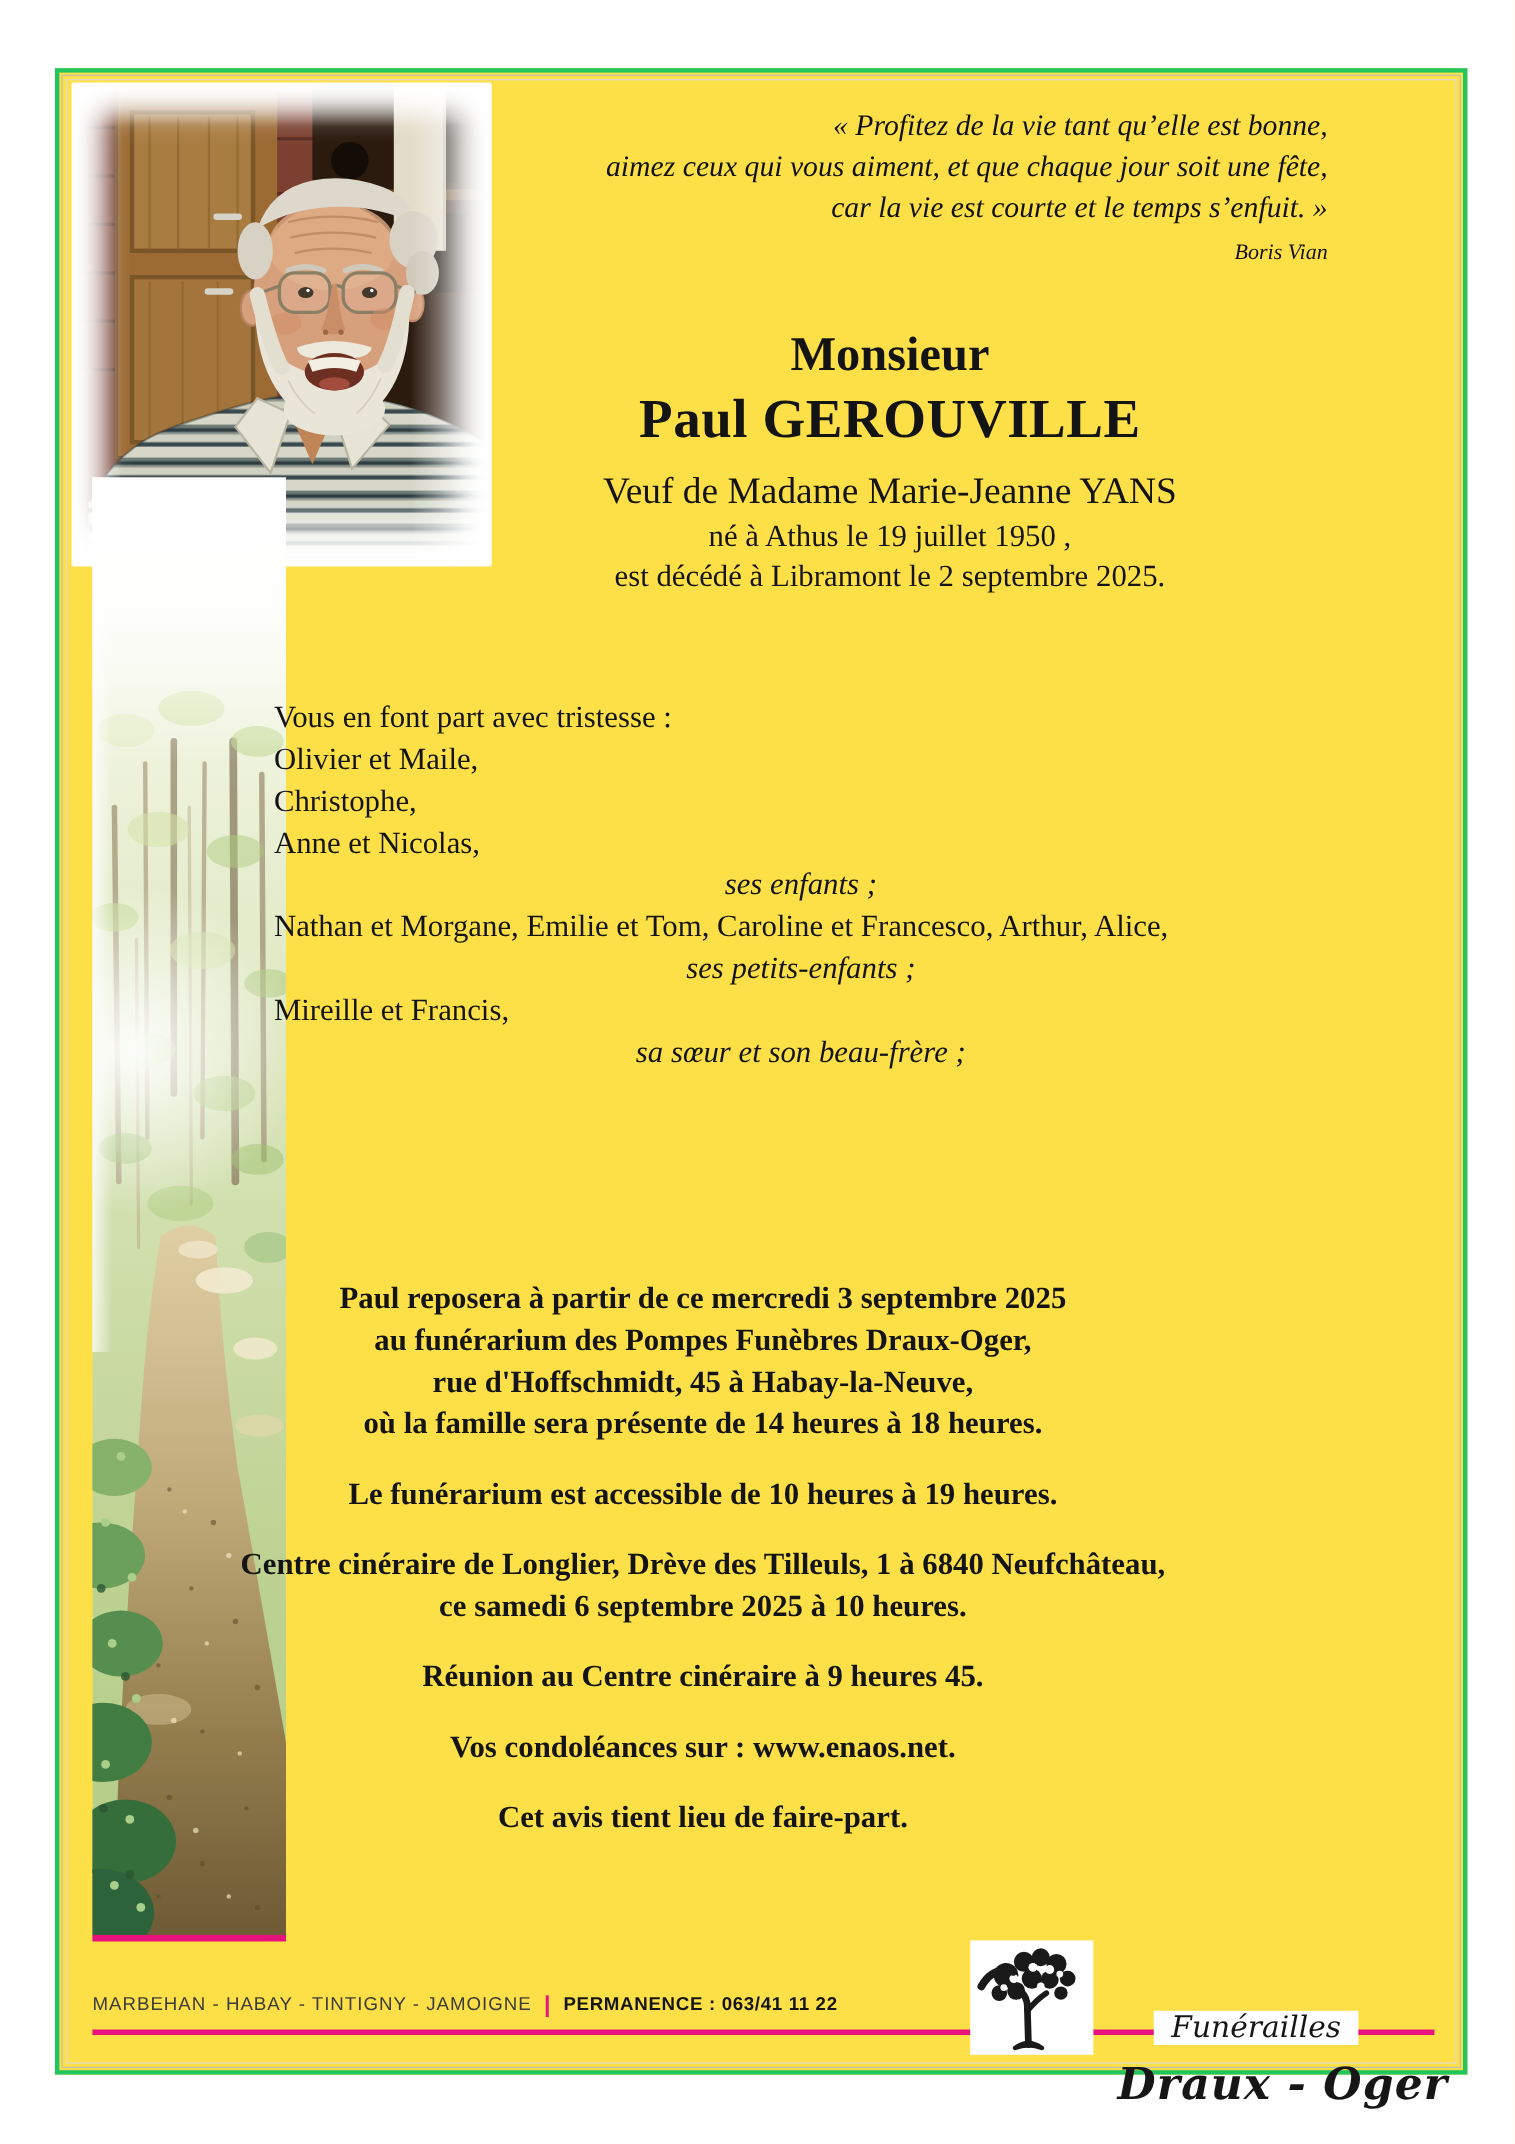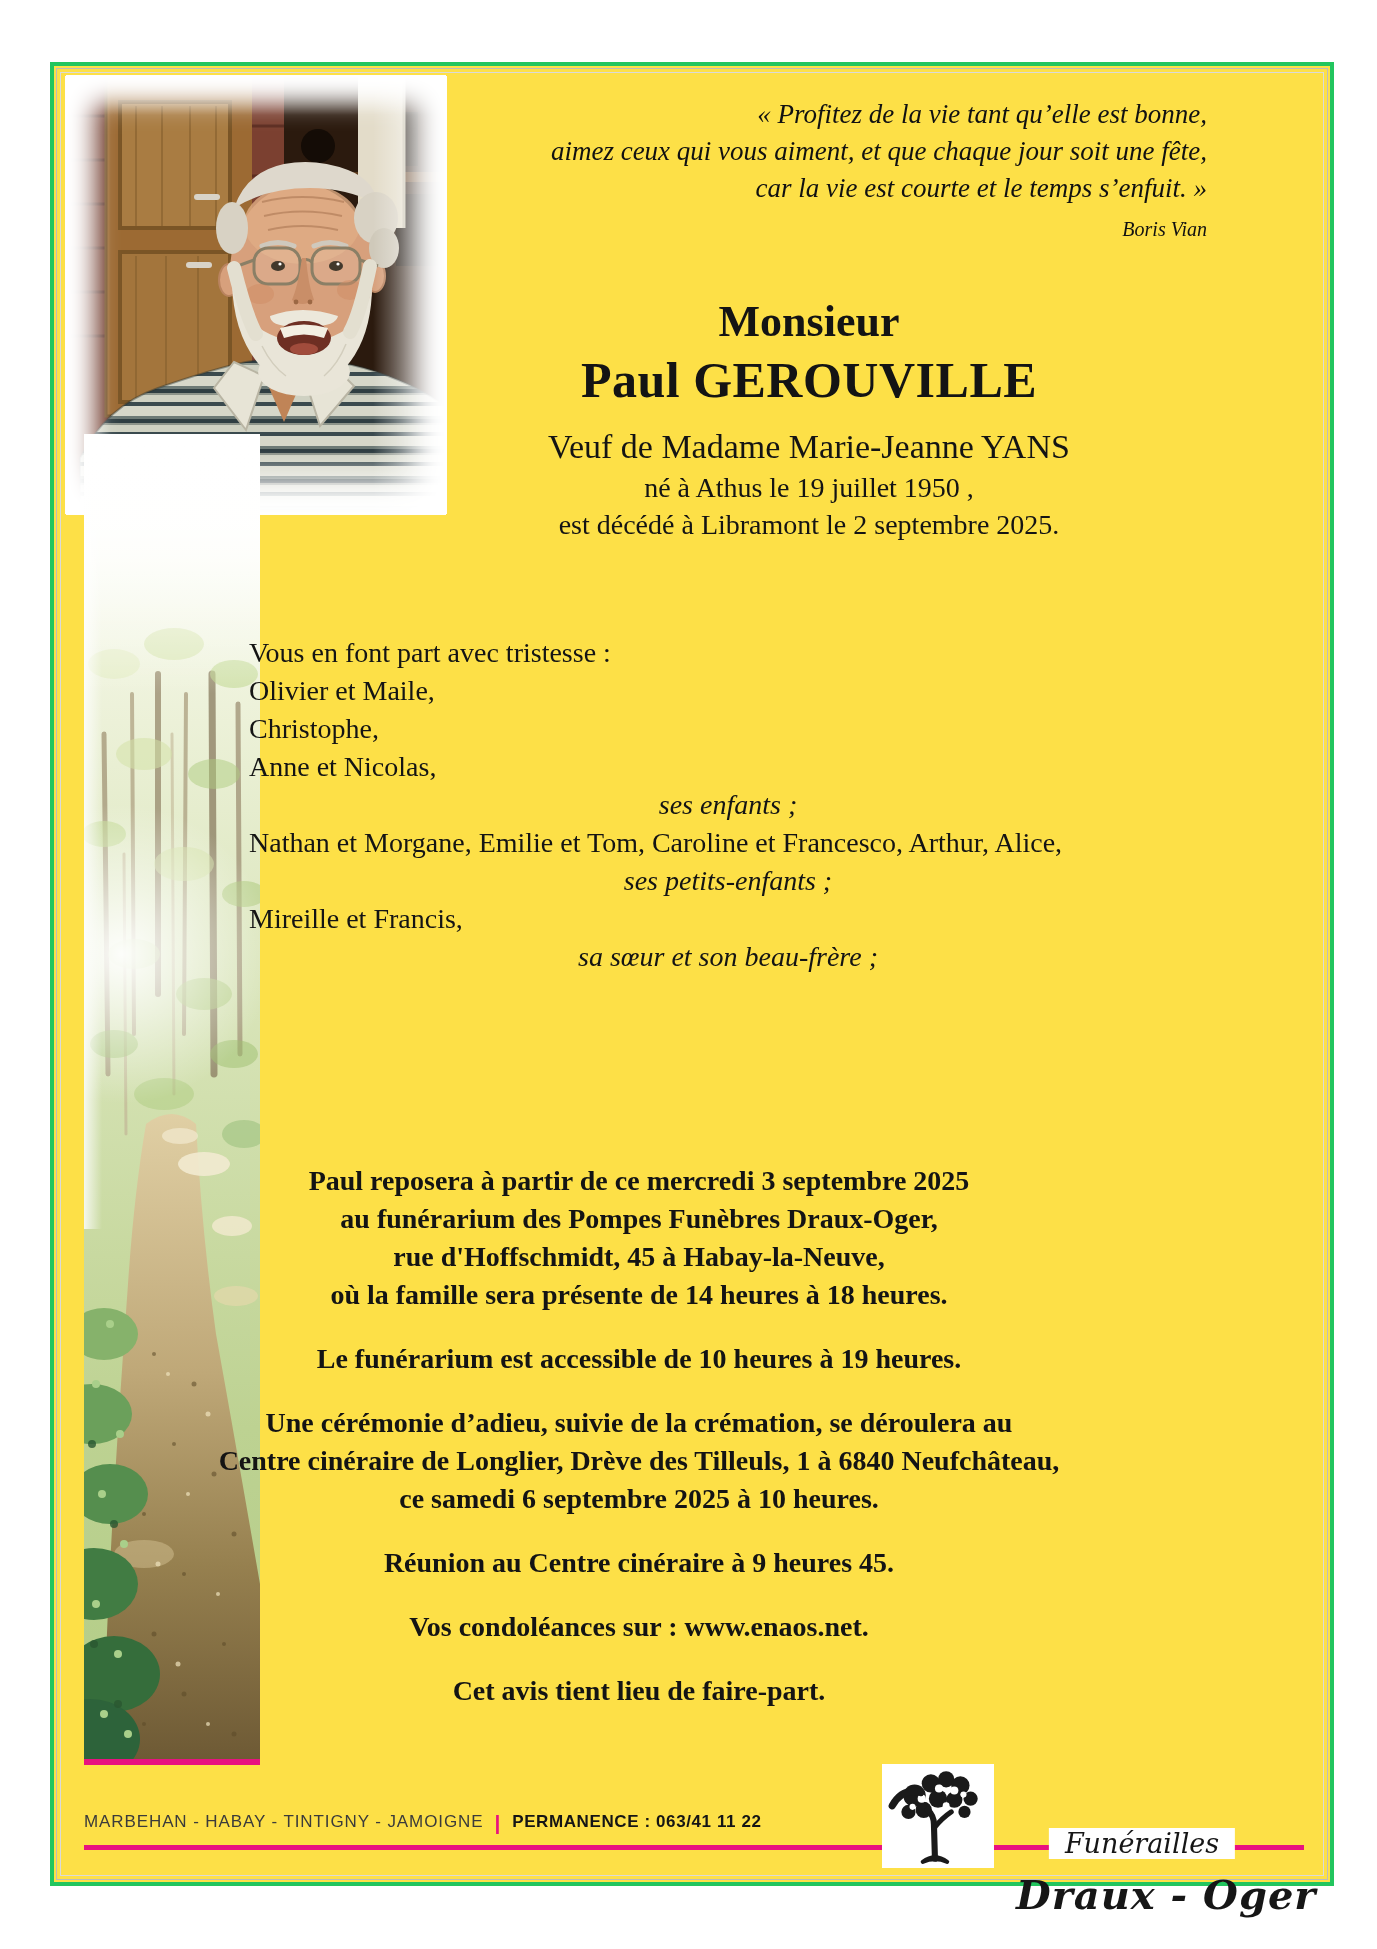--- a/index.html
+++ b/index.html
@@ -332,21 +332,20 @@
 
   <div class="announcements">
     <div class="para">
       <div>Paul reposera à partir de ce mercredi 3 septembre 2025</div>
       <div>au funérarium des Pompes Funèbres Draux-Oger,</div>
       <div>rue d'Hoffschmidt, 45 à Habay-la-Neuve,</div>
       <div>où la famille sera présente de 14 heures à 18 heures.</div>
     </div>
     <div class="para">Le funérarium est accessible de 10 heures à 19 heures.</div>
     <div class="para">
-      <div>Une cérémonie d’adieu, suivie de la crémation, se déroulera au</div>
       <div>Centre cinéraire de Longlier, Drève des Tilleuls, 1 à 6840 Neufchâteau,</div>
       <div>ce samedi 6 septembre 2025 à 10 heures.</div>
     </div>
     <div class="para">Réunion au Centre cinéraire à 9 heures 45.</div>
     <div class="para">Vos condoléances sur : www.enaos.net.</div>
     <div class="para">Cet avis tient lieu de faire-part.</div>
   </div>
 
   <div class="footer-info">
     <span>MARBEHAN - HABAY - TINTIGNY - JAMOIGNE</span>

